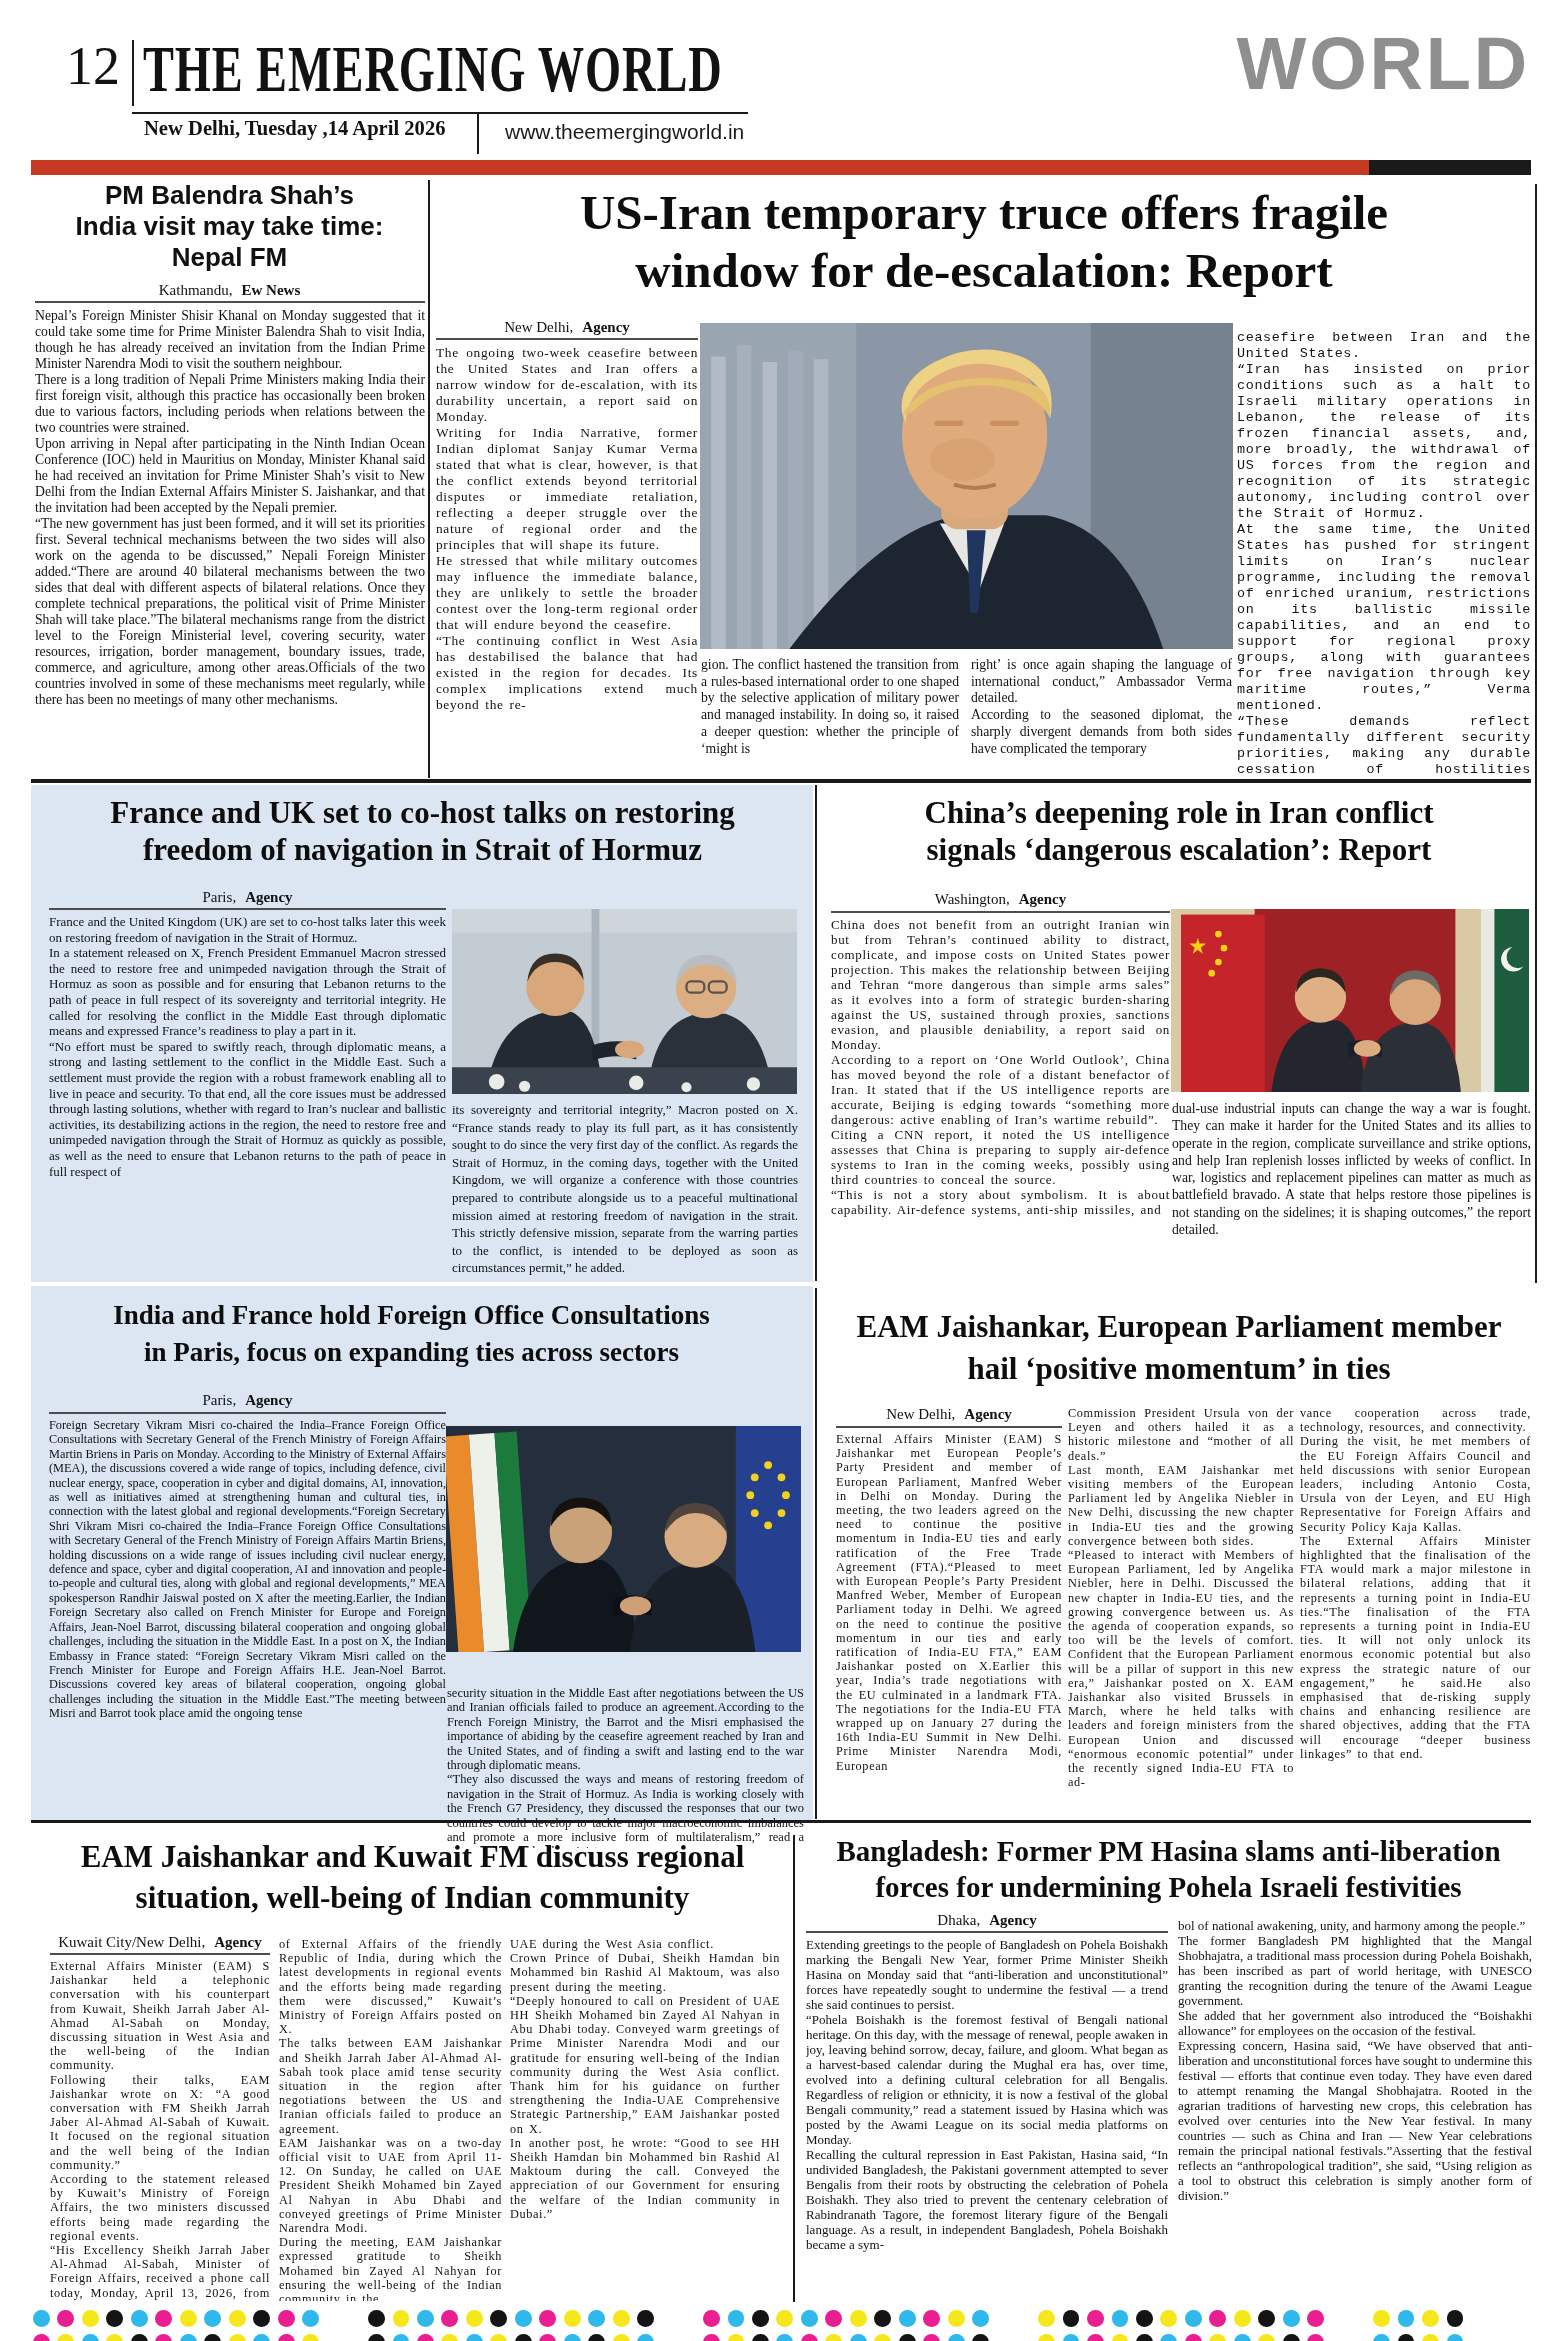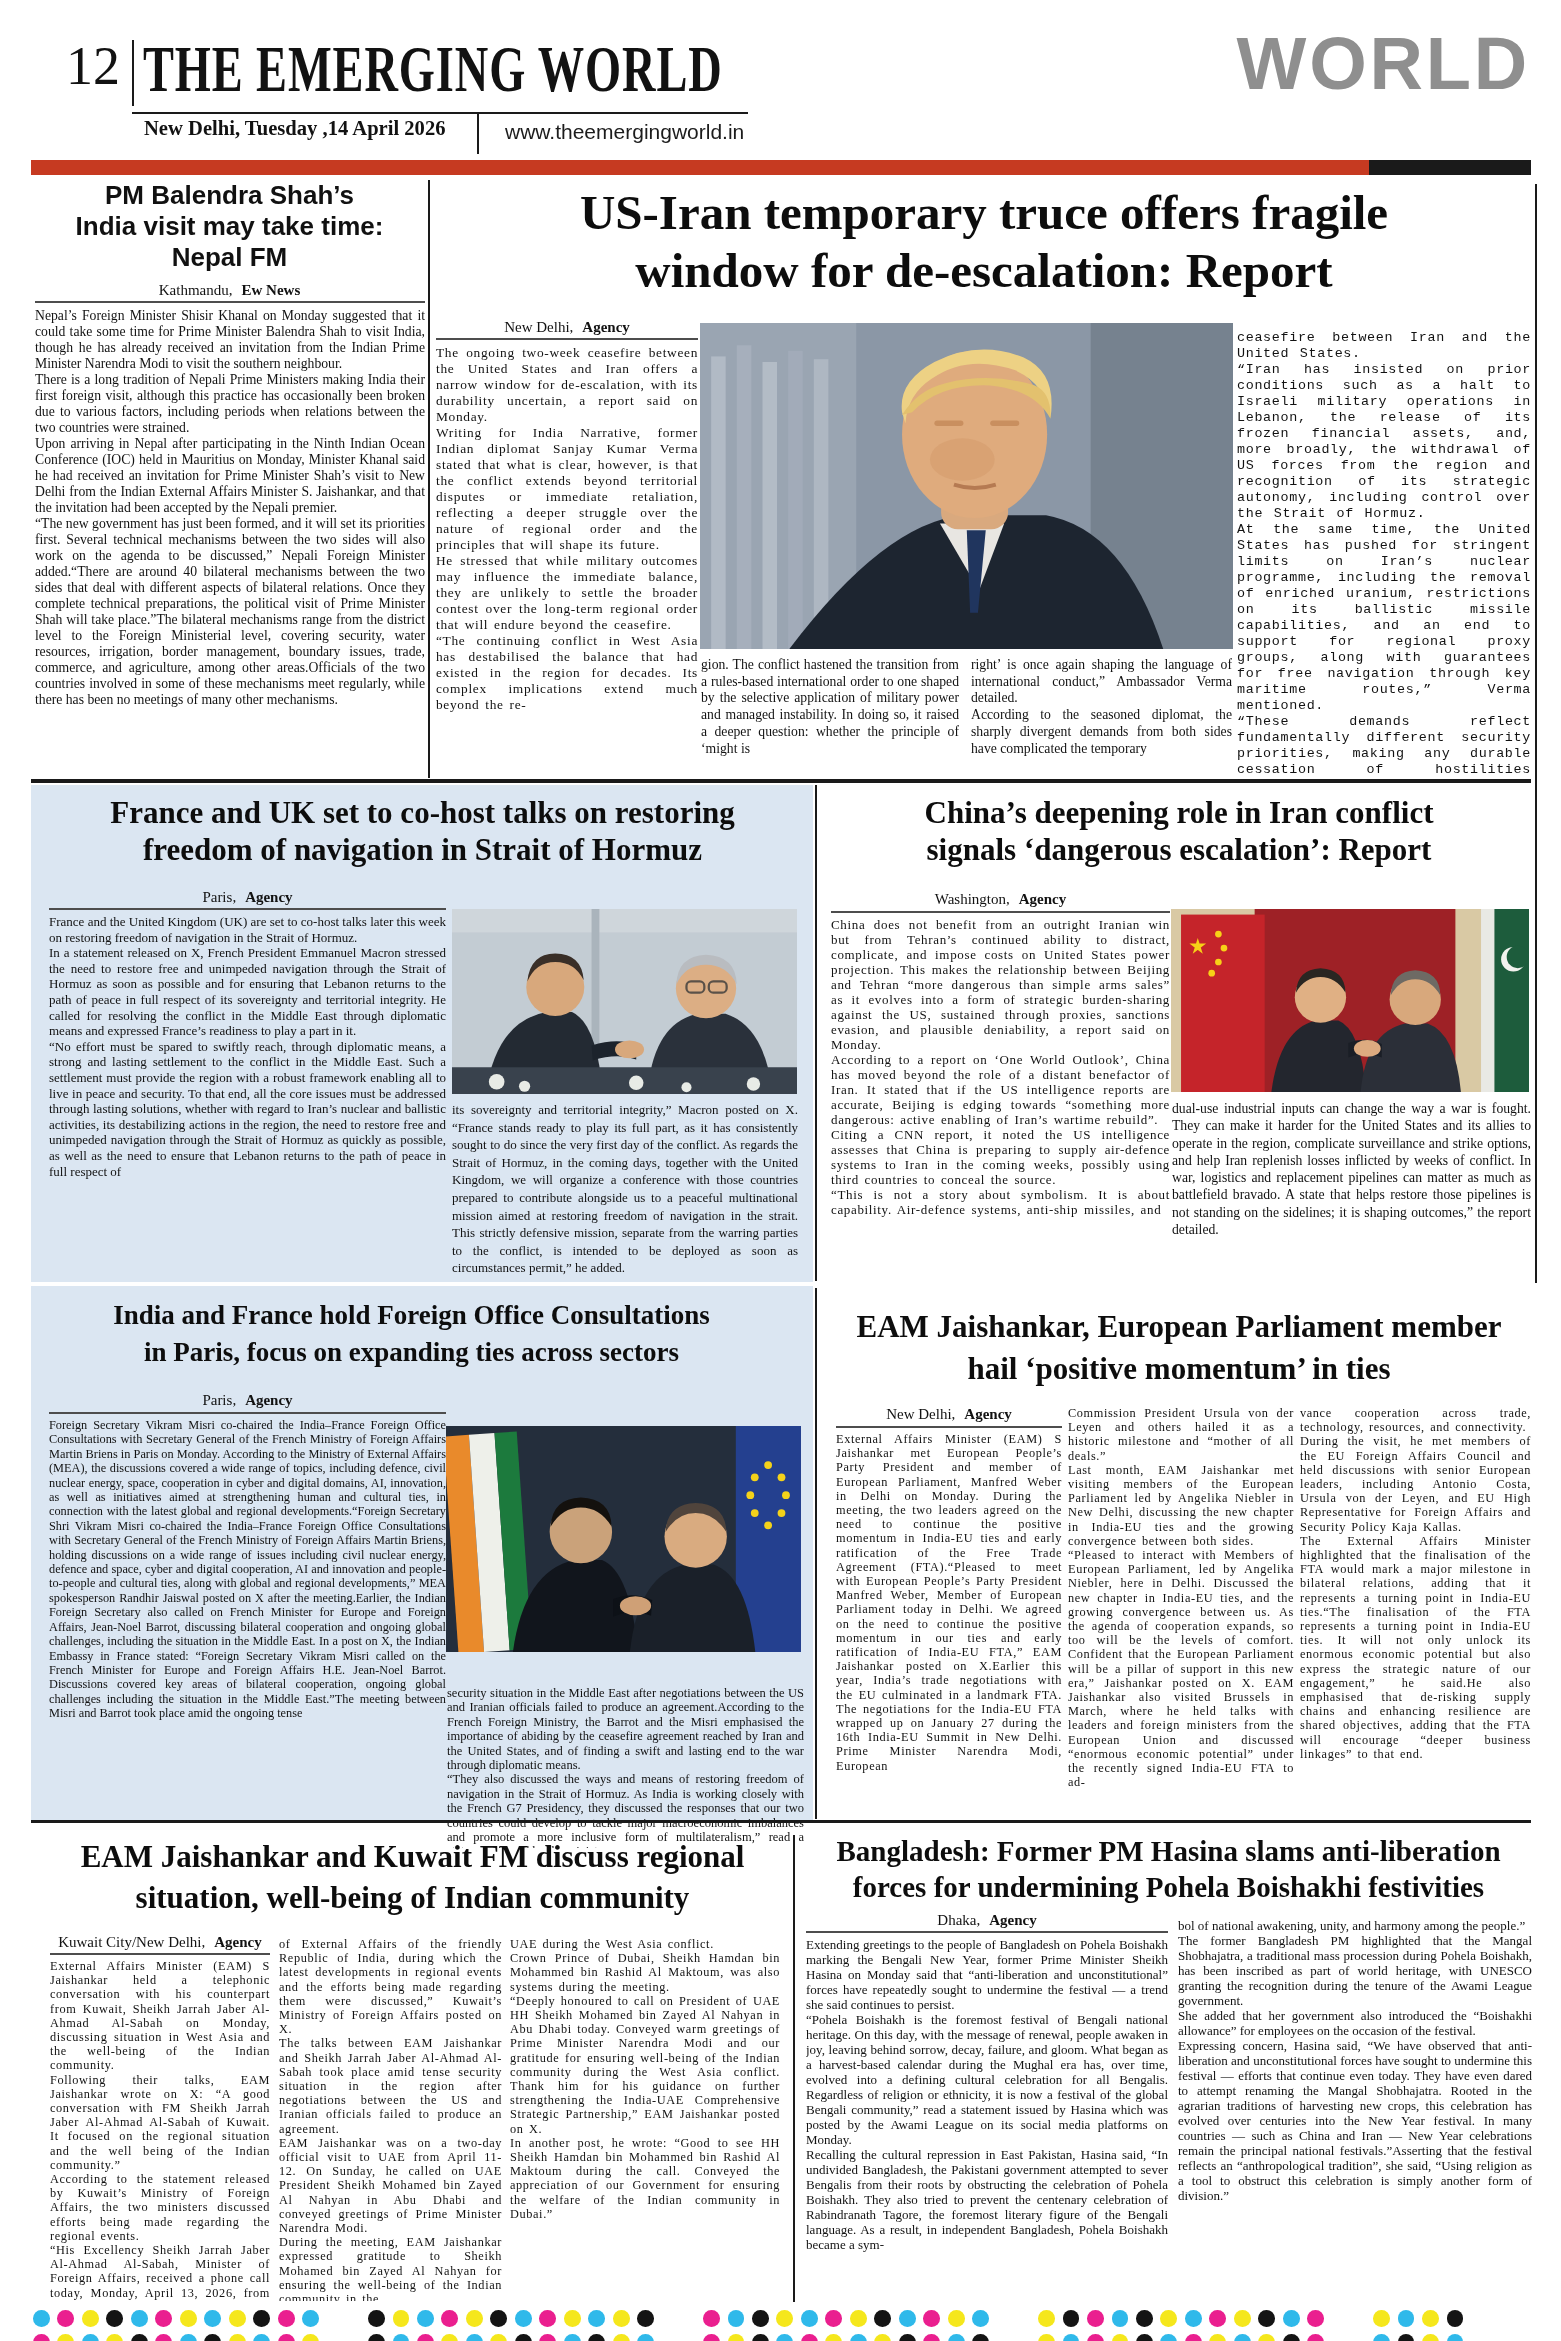--- a/index.html
+++ b/index.html
@@ -294,30 +294,30 @@
     <p>“His Excellency Sheikh Jarrah Jaber Al-Ahmad Al-Sabah, Minister of Foreign Affairs, received a phone call today, Monday, April 13, 2026, from His Excellency Dr. Subrahmanyam Jaishankar, Minister</p>
   </div>
   <div class="abs body sp" style="left:279px;top:1937px;width:223px;height:364px;font-size:12.3px;line-height:14.2px;">
     <p>of External Affairs of the friendly Republic of India, during which the latest developments in regional events and the efforts being made regarding them were discussed,” Kuwait’s Ministry of Foreign Affairs posted on X.</p>
     <p>The talks between EAM Jaishankar and Sheikh Jarrah Jaber Al-Ahmad Al-Sabah took place amid tense security situation in the region after negotiations between the US and Iranian officials failed to produce an agreement.</p>
     <p>EAM Jaishankar was on a two-day official visit to UAE from April 11-12. On Sunday, he called on UAE President Sheikh Mohamed bin Zayed Al Nahyan in Abu Dhabi and conveyed greetings of Prime Minister Narendra Modi.</p>
     <p>During the meeting, EAM Jaishankar expressed gratitude to Sheikh Mohamed bin Zayed Al Nahyan for ensuring the well-being of the Indian community in the</p>
   </div>
   <div class="abs body sp" style="left:510px;top:1937px;width:270px;height:364px;font-size:12.3px;line-height:14.2px;">
     <p>UAE during the West Asia conflict.</p>
-    <p>Crown Prince of Dubai, Sheikh Hamdan bin Mohammed bin Rashid Al Maktoum, was also systems during the meeting.</p>
+    <p>Crown Prince of Dubai, Sheikh Hamdan bin Mohammed bin Rashid Al Maktoum, was also present during the meeting.</p>
     <p>“Deeply honoured to call on President of UAE HH Sheikh Mohamed bin Zayed Al Nahyan in Abu Dhabi today. Conveyed warm greetings of Prime Minister Narendra Modi and our gratitude for ensuring well-being of the Indian community during the West Asia conflict. Thank him for his guidance on further strengthening the India-UAE Comprehensive Strategic Partnership,” EAM Jaishankar posted on X.</p>
     <p>In another post, he wrote: “Good to see HH Sheikh Hamdan bin Mohammed bin Rashid Al Maktoum during the call. Conveyed the appreciation of our Government for ensuring the welfare of the Indian community in Dubai.”</p>
   </div>
 
   <div class="abs vline" style="left:793px;top:1835px;height:467px;"></div>
 
   <div class="abs art-head" style="left:806px;top:1833px;width:725px;font-size:29px;line-height:36px;">
     <div>Bangladesh: Former PM Hasina slams anti-liberation</div>
-    <div>forces for undermining Pohela Boishakhi festivities</div>
+    <div>forces for undermining Pohela Israeli festivities</div>
   </div>
   <div class="abs dl" style="left:806px;top:1912px;width:362px;">
     <span class="city">Dhaka,</span><span class="ag">Agency</span>
   </div>
   <div class="abs rule" style="left:806px;top:1931px;width:362px;"></div>
   <div class="abs body" style="left:806px;top:1937px;width:362px;height:366px;font-size:13px;line-height:15px;">
     <p>Extending greetings to the people of Bangladesh on Pohela Boishakh marking the Bengali New Year, former Prime Minister Sheikh Hasina on Monday said that “anti-liberation and unconstitutional” forces have repeatedly sought to undermine the festival — a trend she said continues to persist.</p>
     <p>“Pohela Boishakh is the foremost festival of Bengali national heritage. On this day, with the message of renewal, people awaken in joy, leaving behind sorrow, decay, failure, and gloom. What began as a harvest-based calendar during the Mughal era has, over time, evolved into a defining cultural celebration for all Bengalis. Regardless of religion or ethnicity, it is now a festival of the global Bengali community,” read a statement issued by Hasina which was posted by the Awami League on its social media platforms on Monday.</p>
     <p>Recalling the cultural repression in East Pakistan, Hasina said, “In undivided Bangladesh, the Pakistani government attempted to sever Bengalis from their roots by obstructing the celebration of Pohela Boishakh. They also tried to prevent the centenary celebration of Rabindranath Tagore, the foremost literary figure of the Bengali language. As a result, in independent Bangladesh, Pohela Boishakh became a sym-</p>
   </div>

